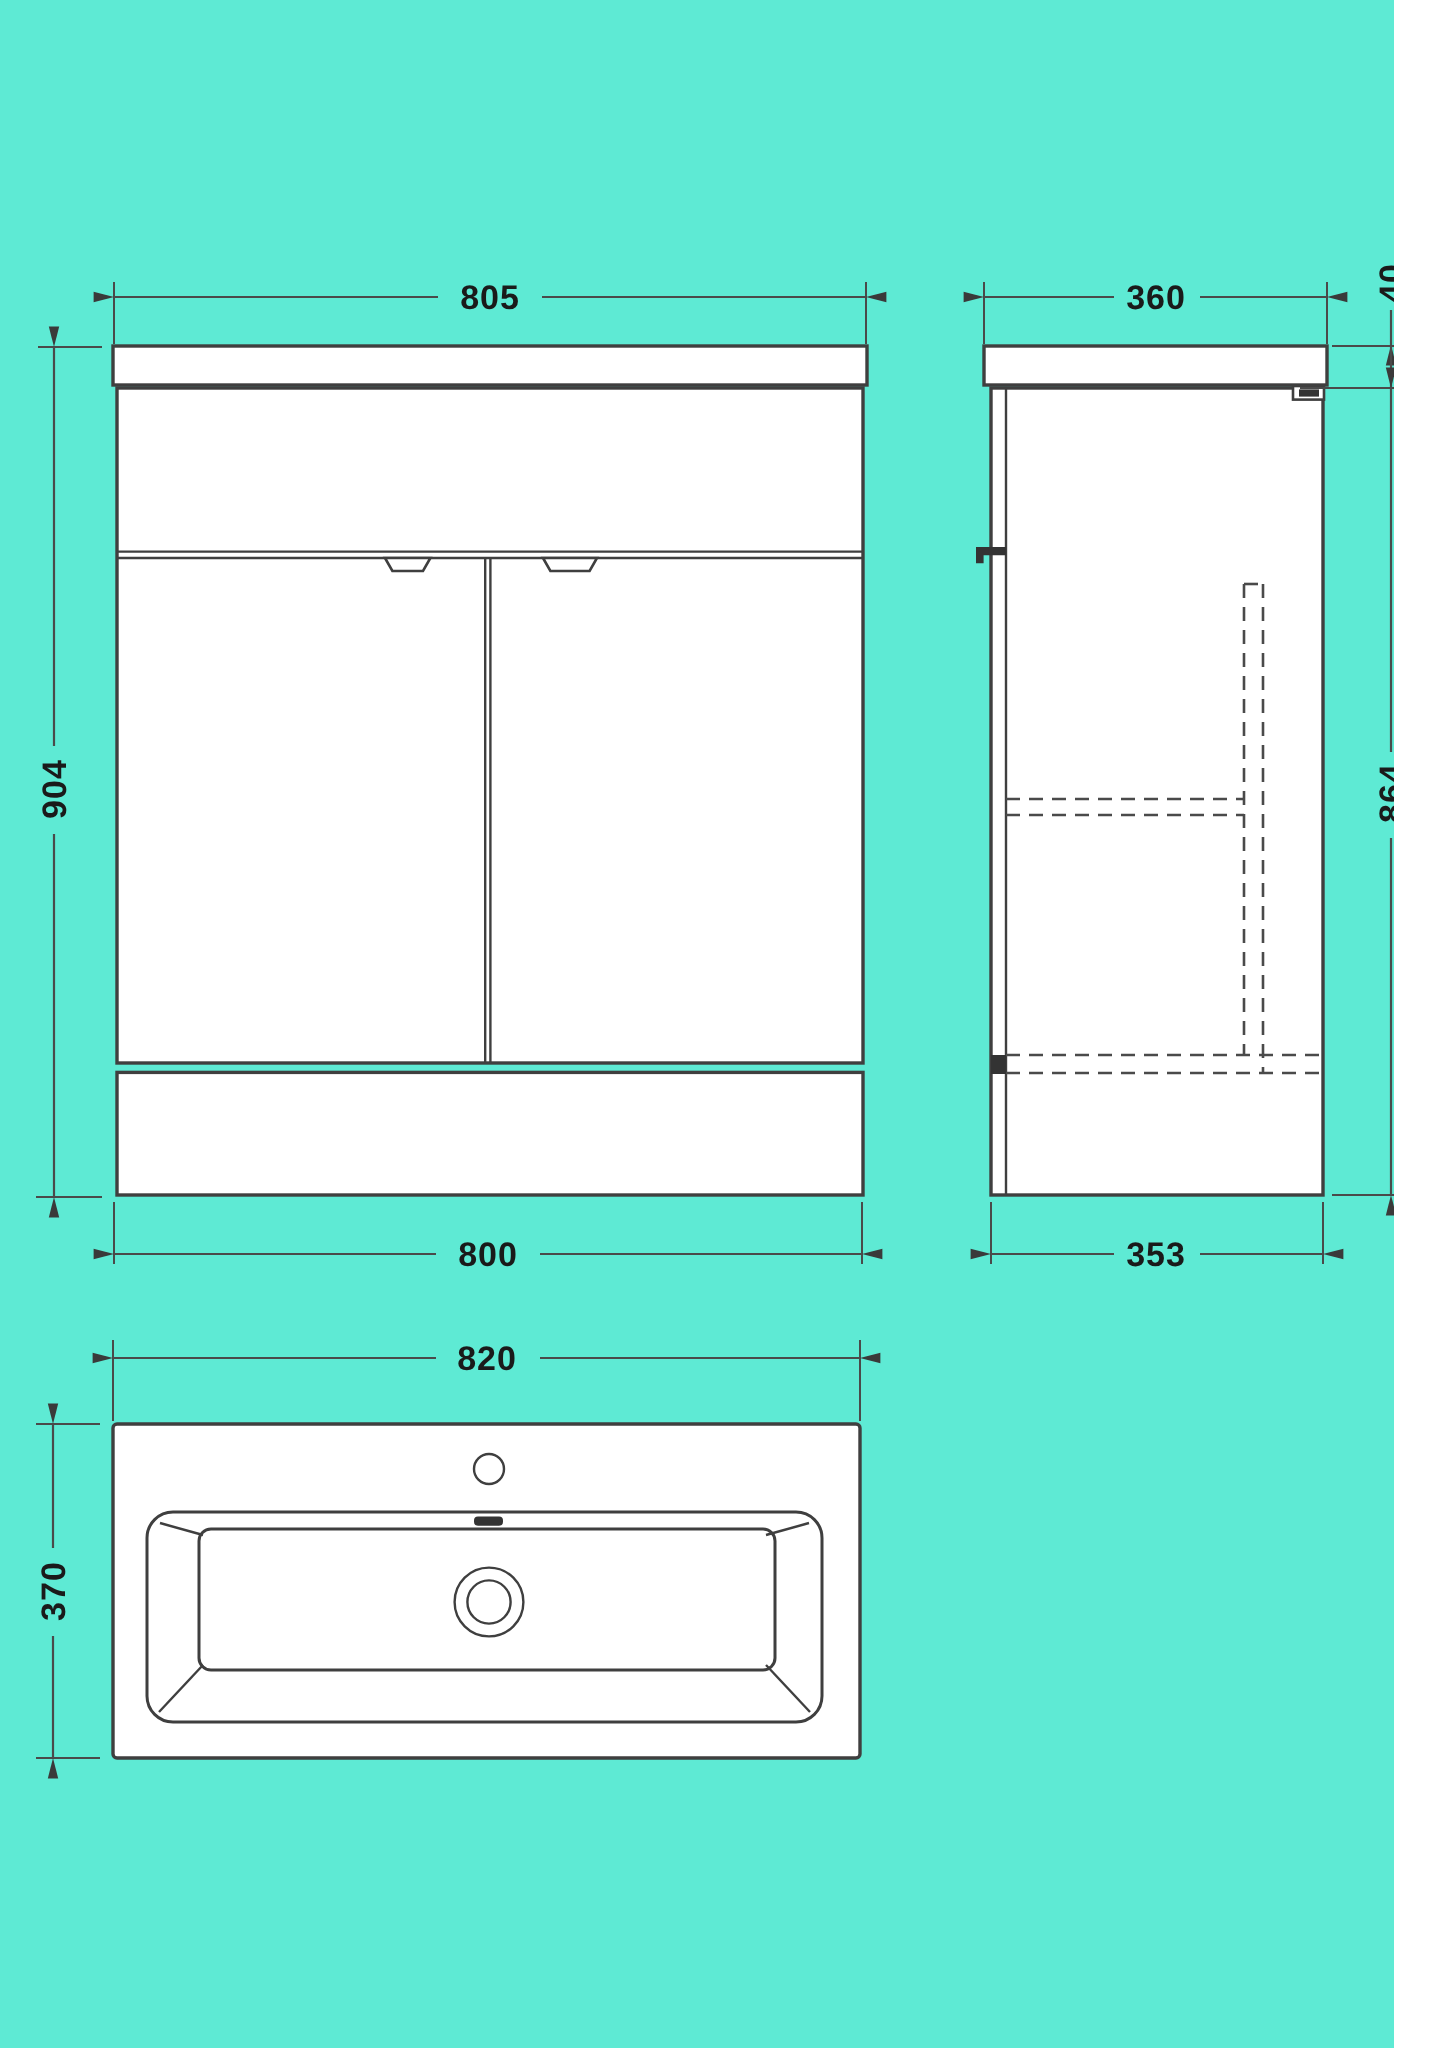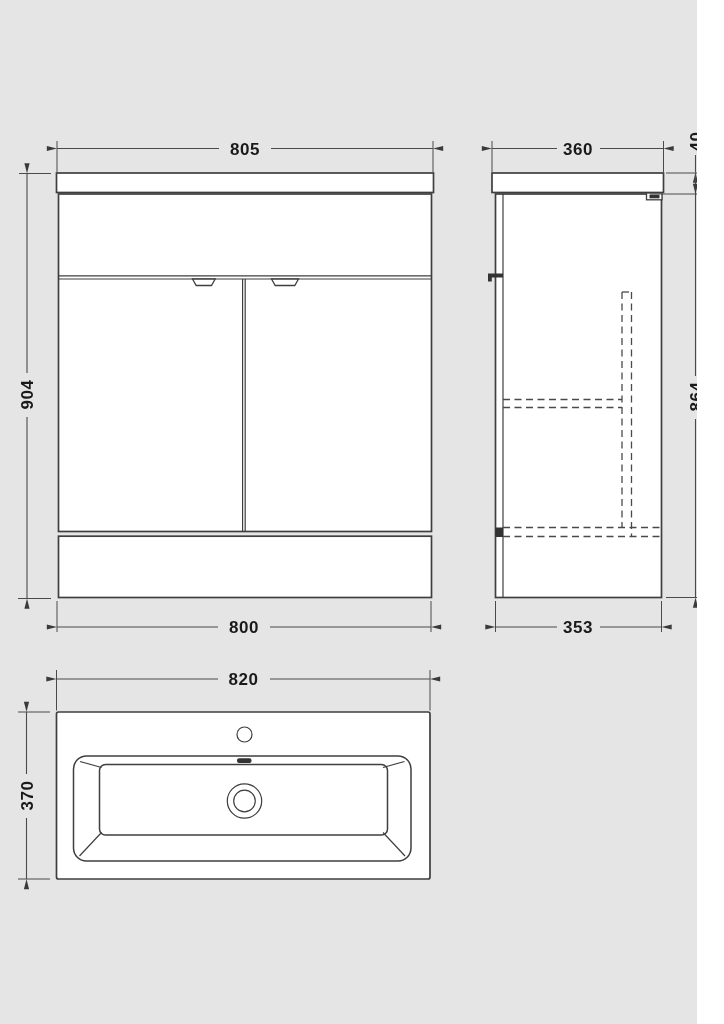--- a/index.html
+++ b/index.html
@@ -1,16 +1,16 @@
 <!DOCTYPE html>
 <html><head>
 <meta charset="utf-8">
 <style>
   html,body{margin:0;padding:0;background:#ffffff;}
-  .canvas{position:relative;width:697px;height:1024px;background:#e5e5e5;overflow:hidden;
+  .canvas{position:relative;width:697px;height:1024px;background:#5eead4;overflow:hidden;
           font-family:"Liberation Sans","DejaVu Sans",sans-serif;}
   svg{display:block;}
   text.dim{font-family:"Liberation Sans","DejaVu Sans",sans-serif;font-weight:bold;
            font-size:17px;fill:#1a1a1a;letter-spacing:0.5px;}
   .outline{fill:#ffffff;stroke:#3f3f3f;stroke-width:1.7;}
   .thin{fill:none;stroke:#3f3f3f;stroke-width:1.2;}
   .thin15{fill:#ffffff;stroke:#3f3f3f;stroke-width:1.5;}
   .dimline{fill:none;stroke:#4a4a4a;stroke-width:1.1;}
   .extline{fill:none;stroke:#4a4a4a;stroke-width:1;}
   .dashed{fill:none;stroke:#4a4a4a;stroke-width:1.3;stroke-dasharray:7 4.5;}

